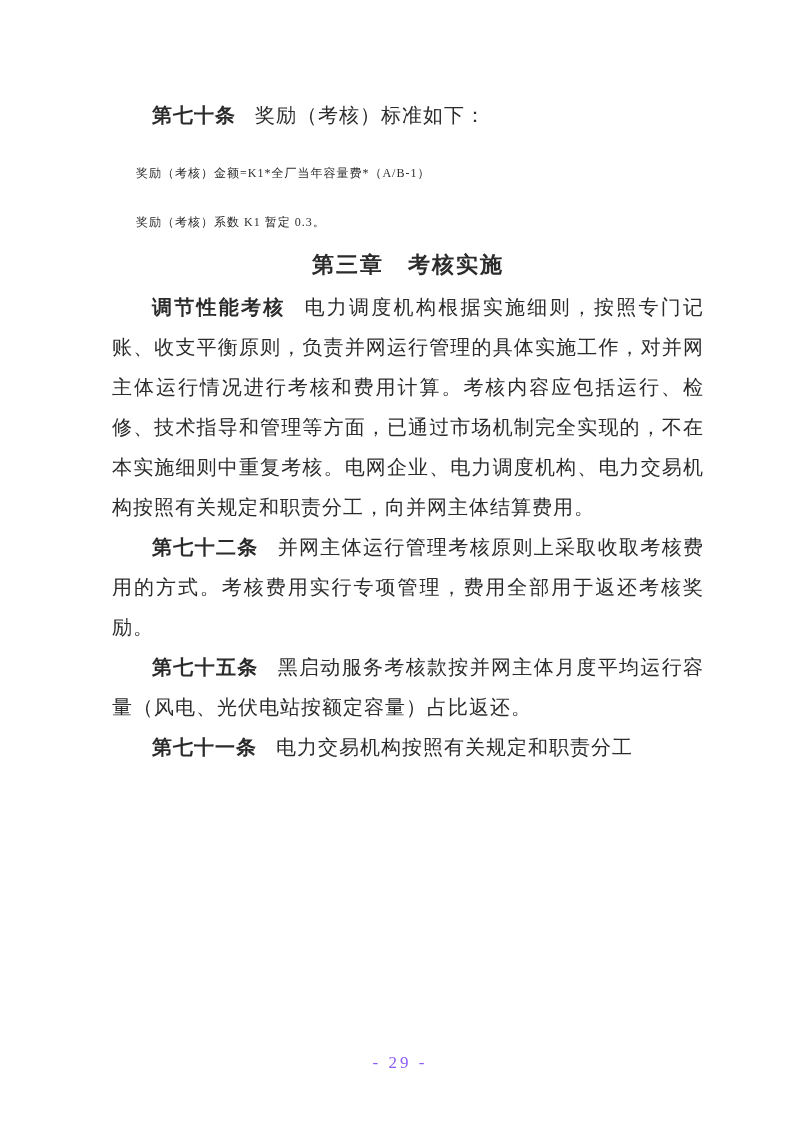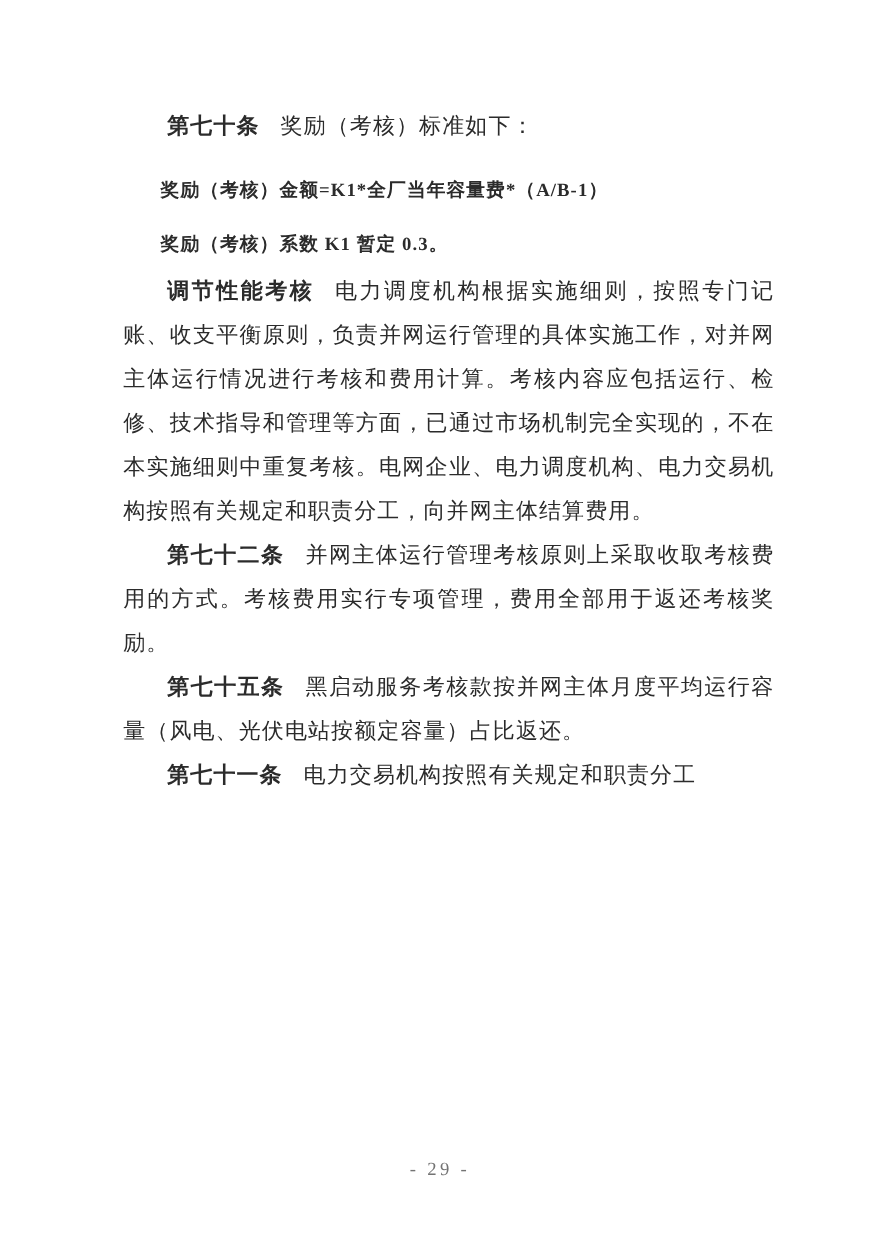--- a/index.html
+++ b/index.html
@@ -30,26 +30,25 @@
     text-align: justify;
     text-indent: 2em;
     letter-spacing: 1px;
   }
   .lead {
     font-weight: bold;
     margin-right: 0.95em;
   }
   .formula {
     margin: 0;
-    font-size: 17px;
+    font-size: 12px;
     line-height: 40px;
     text-indent: 2em;
     letter-spacing: 1px;
     white-space: nowrap;
-    font-weight: bold;
   }
   .gap-lg { margin-bottom: 18px; }
   .gap-md { margin-bottom: 9px; }
   .gap-sm { margin-bottom: 3px; }
   .chapter {
     margin: 0 0 2px 0;
     font-size: 22px;
     font-weight: bold;
     line-height: 40px;
     text-align: center;
@@ -58,34 +57,35 @@
   }
   .footer {
     position: absolute;
     top: 1052px;
     left: 0;
     width: 800px;
     text-align: center;
     font-size: 17px;
     line-height: 22px;
     letter-spacing: 3px;
-    color: #737373;
+    color: #8b5cf6;
   }
 </style>
 </head>
 <body>
 
 <div class="page">
 
   <p class="para gap-lg"><span class="lead">第七十条</span><span>奖励（考核）标准如下：</span></p>
 
   <p class="formula gap-md"><span>奖励（考核）金额=K1*全厂当年容量费*（A/B-1）</span></p>
 
   <p class="formula gap-sm"><span>奖励（考核）系数 K1 暂定 0.3。</span></p>
 
+  <h2 class="chapter">第三章　考核实施</h2>
 
   <p class="para"><span class="lead">调节性能考核</span><span>电力调度机构根据实施细则，按照专门记账、收支平衡原则，负责并网运行管理的具体实施工作，对并网主体运行情况进行考核和费用计算。考核内容应包括运行、检修、技术指导和管理等方面，已通过市场机制完全实现的，不在本实施细则中重复考核。电网企业、电力调度机构、电力交易机构按照有关规定和职责分工，向并网主体结算费用。</span></p>
 
   <p class="para"><span class="lead">第七十二条</span><span>并网主体运行管理考核原则上采取收取考核费用的方式。考核费用实行专项管理，费用全部用于返还考核奖励。</span></p>
 
 
 
   <p class="para"><span class="lead">第七十五条</span><span>黑启动服务考核款按并网主体月度平均运行容量（风电、光伏电站按额定容量）占比返还。</span></p>
 
   <p class="para"><span class="lead">第七十一条</span><span>电力交易机构按照有关规定和职责分工</span></p>

